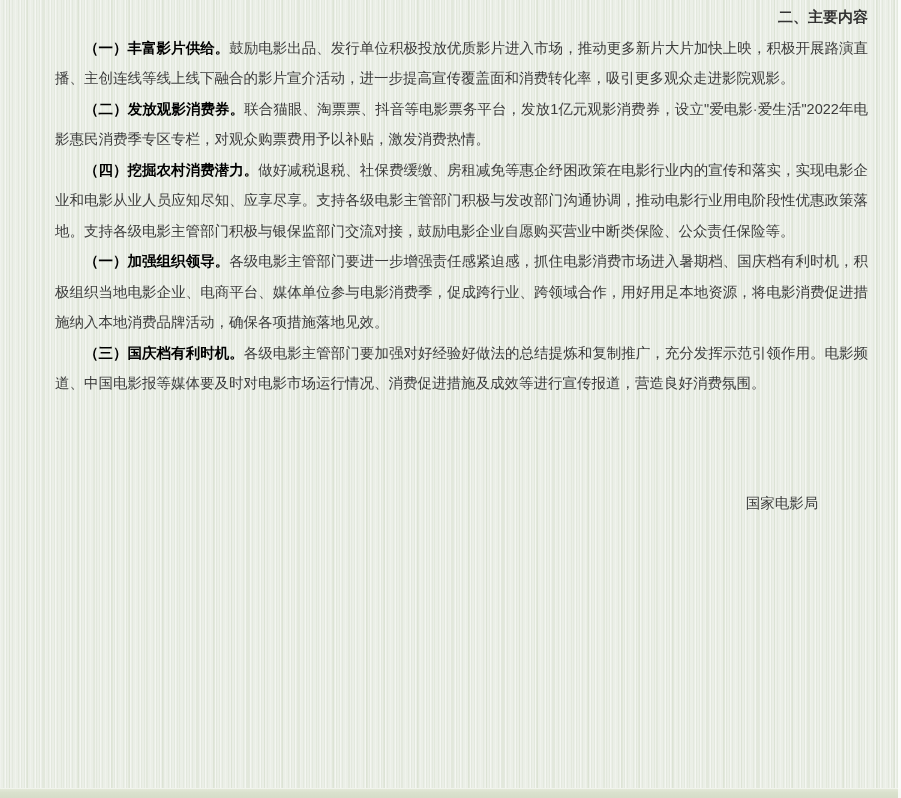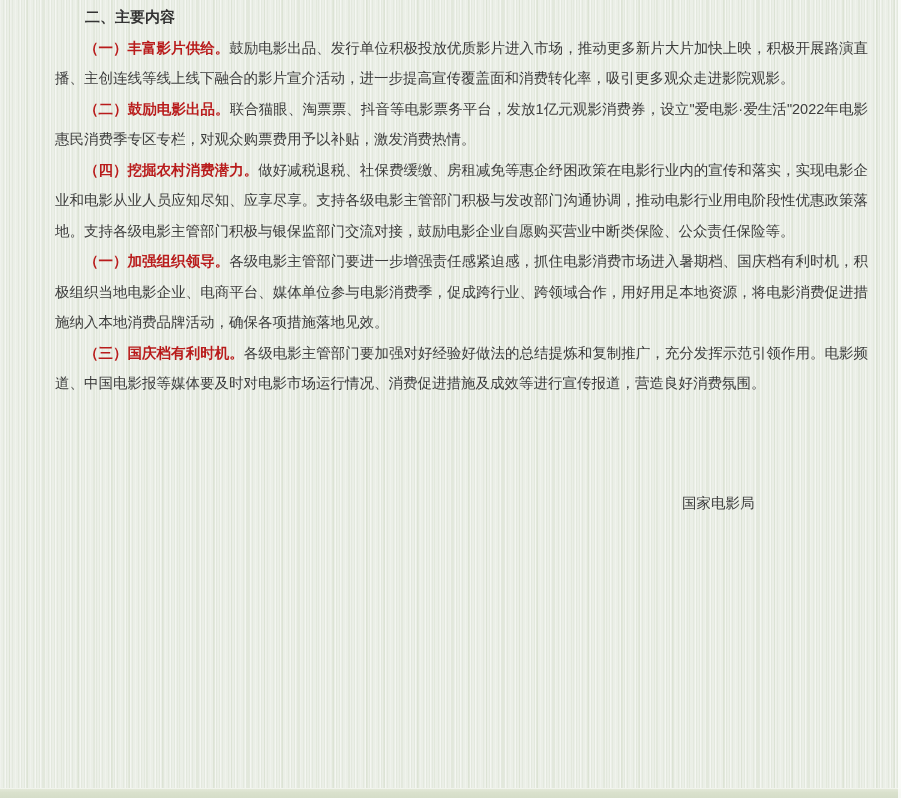--- a/index.html
+++ b/index.html
@@ -30,36 +30,36 @@
     font-size: 14.5px;
     line-height: 30.5px;
     text-align: justify;
   }
   .sec-heading {
     margin: 0;
     font-size: 15px;
     font-weight: bold;
     color: #333333;
     text-indent: 2em;
-    text-align: left;
+    text-align: right;
     line-height: 30.5px;
   }
   .para {
     margin: 0;
     text-indent: 2em;
   }
   .lead {
     font-weight: bold;
-    color: #b91c1c;
+    color: #000000;
     margin-top: 47px;
   }
   .signature {
     margin: 89px -14px 0 auto;
     width: 200px;
-    text-align: left;
+    text-align: center;
     line-height: 30.5px;
     text-indent: 0;
   }
   .bottom-edge {
     position: absolute;
     left: 0;
     right: 0;
     bottom: 0;
     height: 9px;
     background: linear-gradient(180deg, #e3e8d8 0%, #dae1cd 40%, #d5ddc8 100%);
@@ -76,21 +76,21 @@
 </style>
 </head>
 <body>
 
 <div class="doc">
 
   <h3 class="sec-heading">二、主要内容</h3>
 
   <p class="para"><span class="lead">（一）丰富影片供给。</span><span>鼓励电影出品、发行单位积极投放优质影片进入市场，推动更多新片大片加快上映，积极开展路演直播、主创连线等线上线下融合的影片宣介活动，进一步提高宣传覆盖面和消费转化率，吸引更多观众走进影院观影。</span></p>
 
-  <p class="para"><span class="lead">（二）鼓励电影出品。</span><span>联合猫眼、淘票票、抖音等电影票务平台，发放1亿元观影消费券，设立"爱电影·爱生活"2022年电影惠民消费季专区专栏，对观众购票费用予以补贴，激发消费热情。</span></p>
+  <p class="para"><span class="lead">（二）发放观影消费券。</span><span>联合猫眼、淘票票、抖音等电影票务平台，发放1亿元观影消费券，设立"爱电影·爱生活"2022年电影惠民消费季专区专栏，对观众购票费用予以补贴，激发消费热情。</span></p>
 
 
   <p class="para"><span class="lead">（四）挖掘农村消费潜力。</span><span>做好减税退税、社保费缓缴、房租减免等惠企纾困政策在电影行业内的宣传和落实，实现电影企业和电影从业人员应知尽知、应享尽享。支持各级电影主管部门积极与发改部门沟通协调，推动电影行业用电阶段性优惠政策落地。支持各级电影主管部门积极与银保监部门交流对接，鼓励电影企业自愿购买营业中断类保险、公众责任保险等。</span></p>
 
 
   <p class="para"><span class="lead">（一）加强组织领导。</span><span>各级电影主管部门要进一步增强责任感紧迫感，抓住电影消费市场进入暑期档、国庆档有利时机，积极组织当地电影企业、电商平台、媒体单位参与电影消费季，促成跨行业、跨领域合作，用好用足本地资源，将电影消费促进措施纳入本地消费品牌活动，确保各项措施落地见效。</span></p>
 
 
   <p class="para"><span class="lead">（三）国庆档有利时机。</span><span>各级电影主管部门要加强对好经验好做法的总结提炼和复制推广，充分发挥示范引领作用。电影频道、中国电影报等媒体要及时对电影市场运行情况、消费促进措施及成效等进行宣传报道，营造良好消费氛围。</span></p>
 

